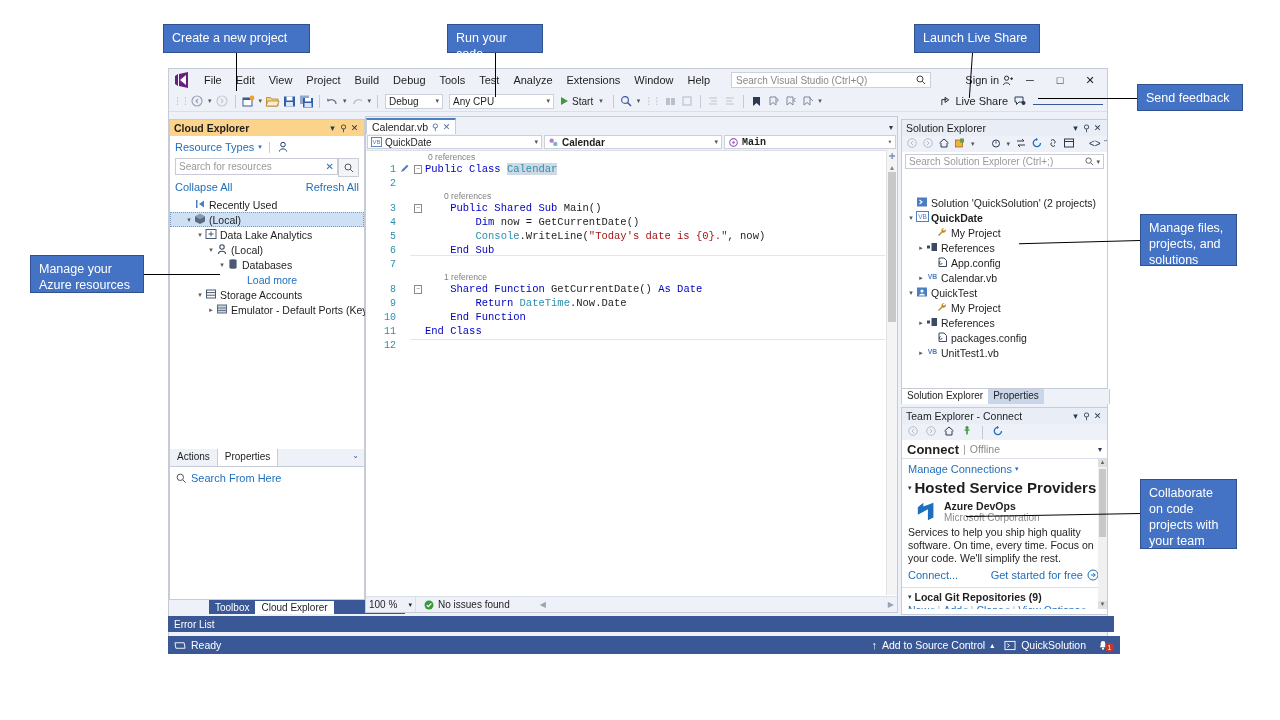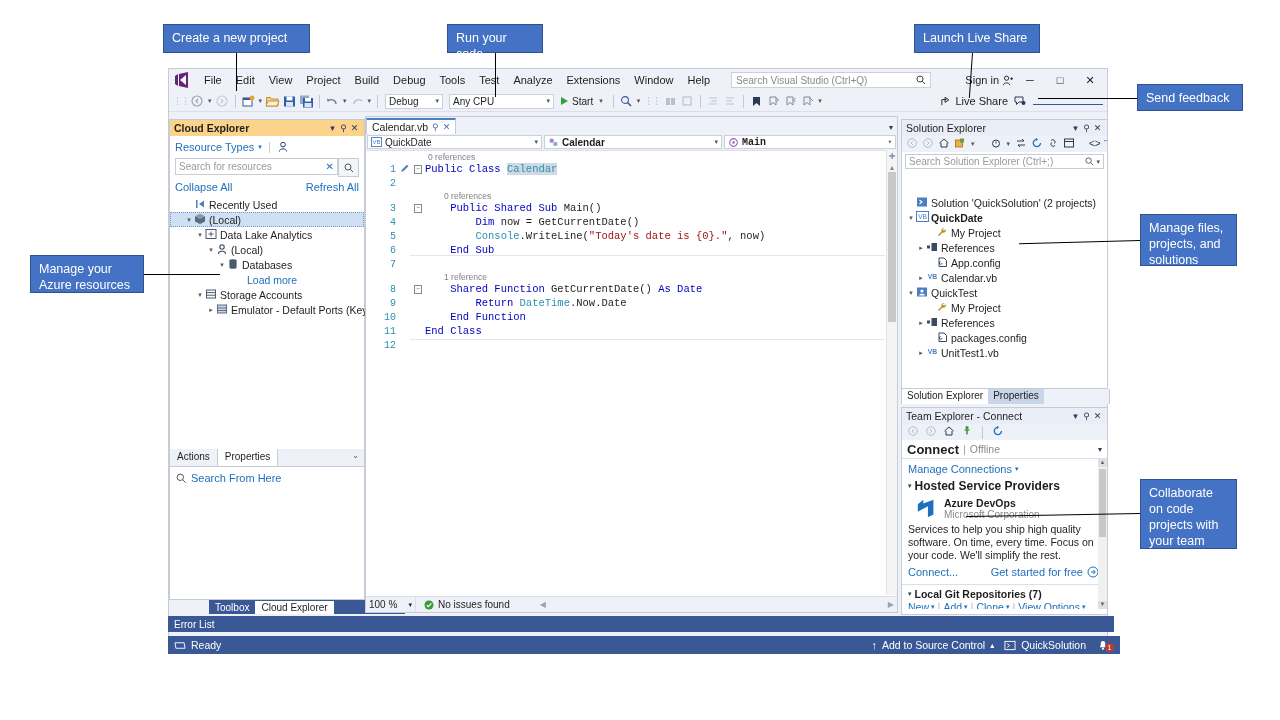--- a/index.html
+++ b/index.html
@@ -628,21 +628,21 @@
       <span style="color:#8a8a8a;font-size:10.5px;">Offline</span>
       <span style="margin-left:auto;font-size:8px;color:#2b3a52;">▾</span>
     </div>
     <div style="position:relative;height:150px;overflow:hidden;">
       <div style="padding:4px 6px;display:flex;align-items:center;gap:3px;">
         <span class="linkblue">Manage Connections</span>
         <span style="font-size:7px;color:#1f6fbd;">▾</span>
       </div>
       <div style="padding:0 6px;display:flex;align-items:center;gap:3px;">
         <span style="font-size:7px;color:#2b3a52;">▾</span>
-        <span style="font-weight:bold;font-size:12px;">Hosted Service Providers</span>
+        <span style="font-weight:bold;font-size:15px;">Hosted Service Providers</span>
       </div>
       <div style="display:flex;gap:6px;padding:4px 6px 0 14px;">
         <svg width="22" height="22" viewBox="0 0 24 24">
           <path d="M2 8 L8 3 L8 7 L19 3 L19 19 L13 22 L13 10 L2 16 Z" fill="#1f6fbd"></path>
         </svg>
         <div>
           <div style="font-weight:bold;font-size:10.5px;">Azure DevOps</div>
           <div style="color:#8a8a8a;font-size:10px;">Microsoft Corporation</div>
         </div>
       </div>
@@ -650,21 +650,21 @@
       <div style="display:flex;align-items:center;padding:4px 8px 0 6px;">
         <span class="linkblue">Connect...</span>
         <span class="linkblue" style="margin-left:auto;">Get started for free</span>
         <svg width="12" height="12" viewBox="0 0 12 12" style="margin-left:4px;">
           <circle cx="6" cy="6" r="5" fill="none" stroke="#1f6fbd" stroke-width="1"></circle>
           <path d="M4 6 h4 M6.3 4 L8.3 6 L6.3 8" fill="none" stroke="#1f6fbd" stroke-width="1"></path>
         </svg>
       </div>
       <div style="border-top:1px solid #dbdfe9;margin-top:6px;padding:3px 6px 0 6px;display:flex;align-items:center;gap:3px;">
         <span style="font-size:7px;color:#2b3a52;">▾</span>
-        <span style="font-weight:bold;font-size:10.5px;">Local Git Repositories (7)</span>
+        <span style="font-weight:bold;font-size:10.5px;">Local Git Repositories (9)</span>
       </div>
       <div id="git-actions" style="padding:1px 6px;display:flex;align-items:center;">
           <span style="display: inline-flex; align-items: center; gap: 2px;">
             <span class="linkblue" style="font-size: 10.5px;">New</span>
             <span style="font-size: 7px; color: rgb(31, 111, 189);">▾</span>
           </span>
           <span style="color: rgb(176, 184, 198); margin: 0px 3px;">|</span>
           <span style="display: inline-flex; align-items: center; gap: 2px;">
             <span class="linkblue" style="font-size: 10.5px;">Add</span>
             <span style="font-size: 7px; color: rgb(31, 111, 189);">▾</span>

